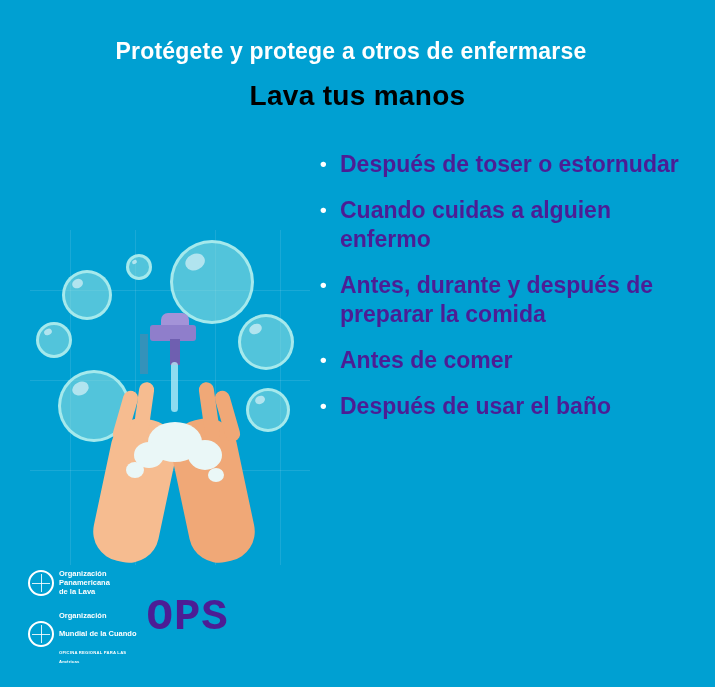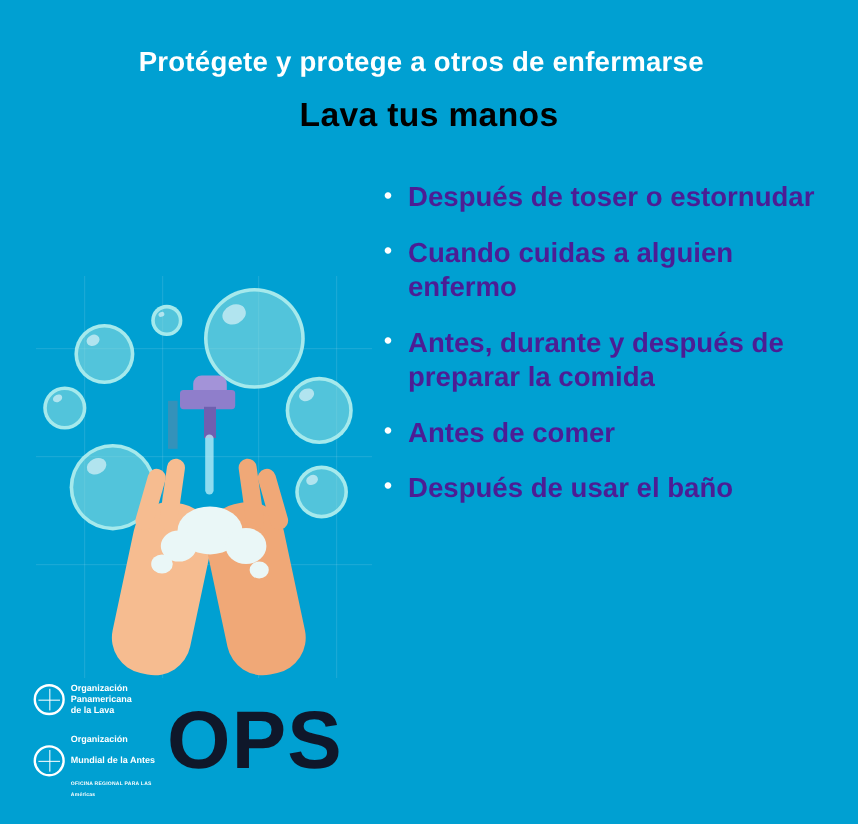--- a/index.html
+++ b/index.html
@@ -229,25 +229,26 @@
     font-weight: bold;
     white-space: pre-line;
   }
   .seal-sub {
     color: #ffffff;
     font-size: 4.2px;
     line-height: 6px;
     letter-spacing: 0.2px;
   }
   .ops-text {
-    color: #0f172a;
-    font-size: 68px;
+    color: #4c1d95;
+    font-size: 44px;
     font-weight: bold;
     letter-spacing: 1px;
     line-height: 60px;
+    font-family: Liberation Mono, monospace;
   }
 </style>
 </head>
 <body>
 
 <div class="poster">
 
   <div class="headline">Protégete y protege a otros de enfermarse</div>
   <div class="subheadline">Lava tus manos</div>
 
@@ -314,21 +315,21 @@
   <div class="logo-block">
     <div class="seals">
       <div class="seal-row">
         <span class="seal-circle"></span>
         <span class="seal-text"><span>Organización</span><br><span>Panamericana</span><br><span>de la Lava</span></span>
       </div>
       <div class="seal-row">
         <span class="seal-circle"></span>
         <span class="seal-text">
           <span>Organización</span><br>
-          <span>Mundial de la Antes</span><br>
+          <span>Mundial de la Cuando</span><br>
           <span class="seal-sub">OFICINA REGIONAL PARA LAS</span>
           <span class="seal-sub">Américas</span>
         </span>
       </div>
     </div>
     <div class="ops-text">OPS</div>
   </div>
 
 </div>
 

